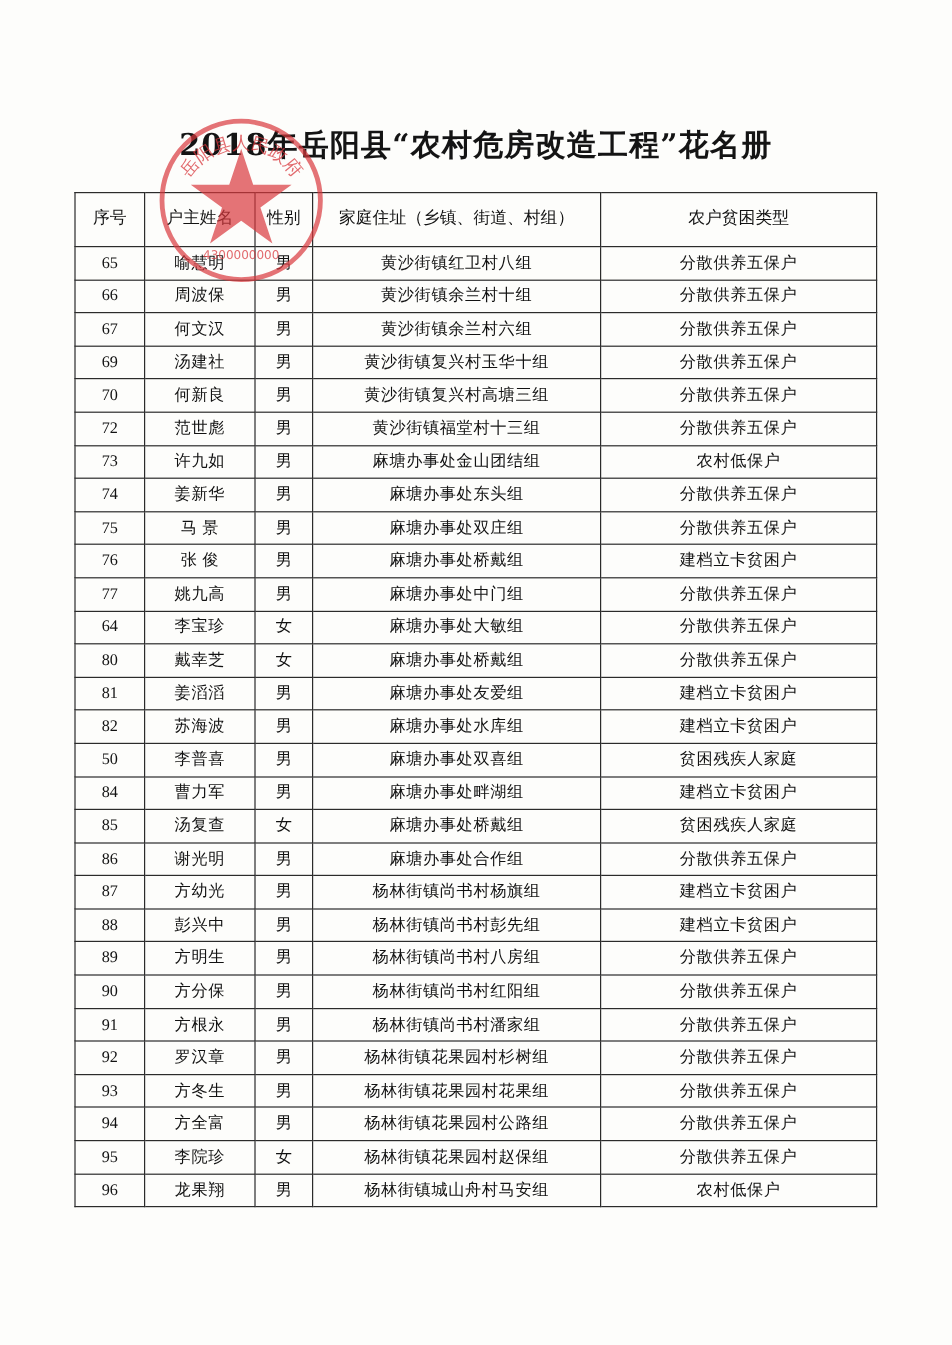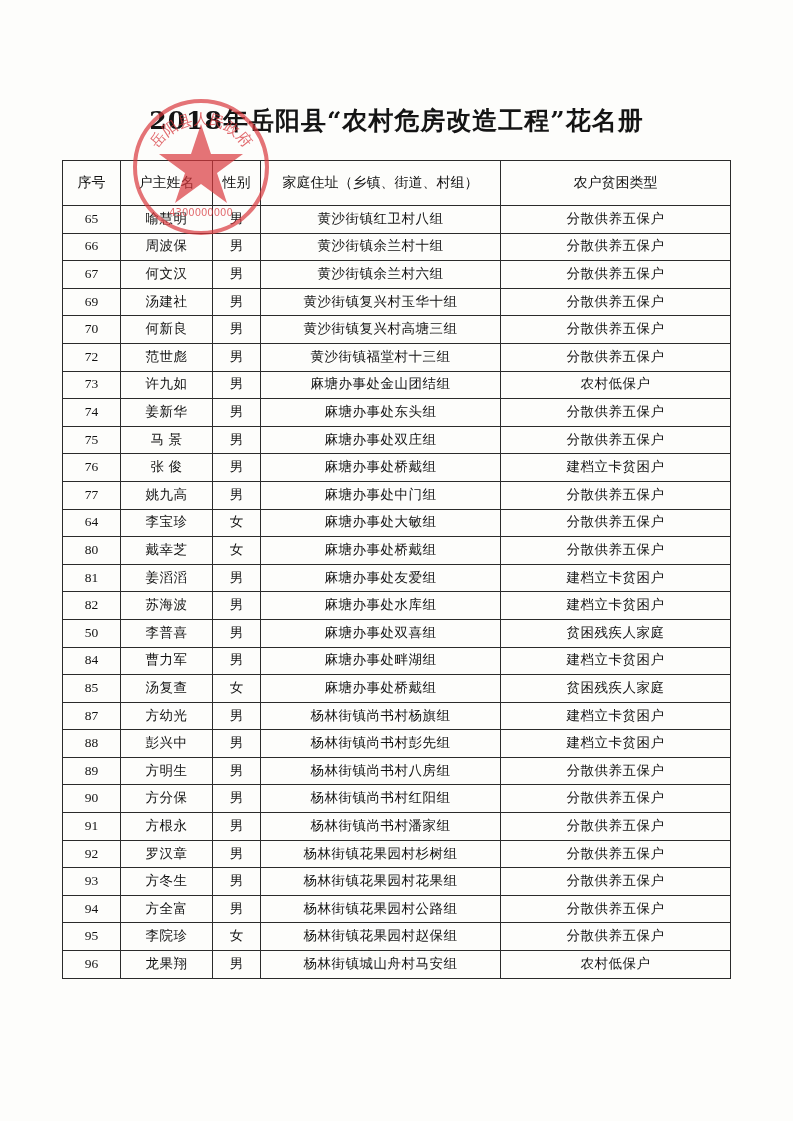--- a/index.html
+++ b/index.html
@@ -236,20 +236,27 @@
           <td class="type">建档立卡贫困户</td>
         </tr>
         <tr>
           <td class="seq">85</td>
           <td class="name">汤复查</td>
           <td class="sex">女</td>
           <td class="addr">麻塘办事处桥戴组</td>
           <td class="type">贫困残疾人家庭</td>
         </tr>
         <tr>
+          <td class="seq">86</td>
+          <td class="name">谢光明</td>
+          <td class="sex">男</td>
+          <td class="addr">麻塘办事处合作组</td>
+          <td class="type">分散供养五保户</td>
+        </tr>
+        <tr>
           <td class="seq">87</td>
           <td class="name">方幼光</td>
           <td class="sex">男</td>
           <td class="addr">杨林街镇尚书村杨旗组</td>
           <td class="type">建档立卡贫困户</td>
         </tr>
         <tr>
           <td class="seq">88</td>
           <td class="name">彭兴中</td>
           <td class="sex">男</td>

